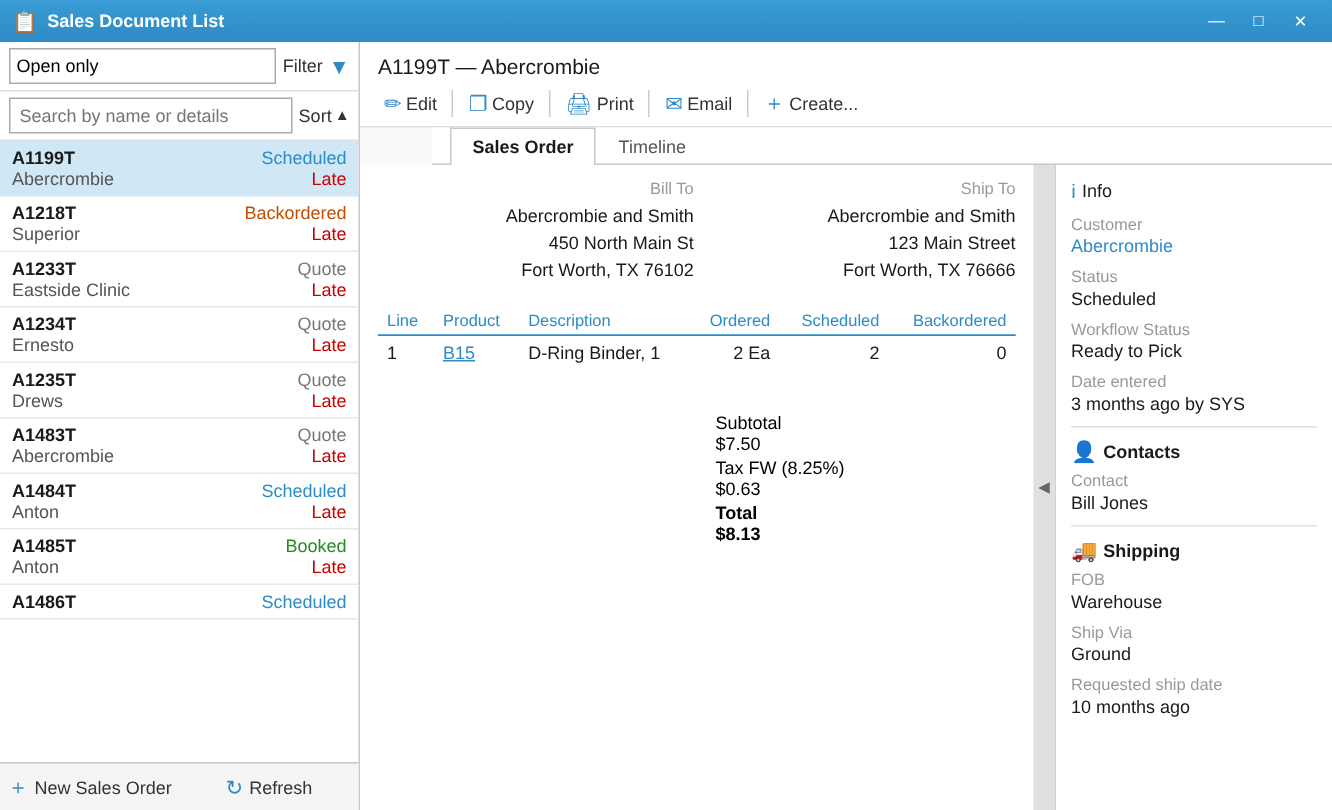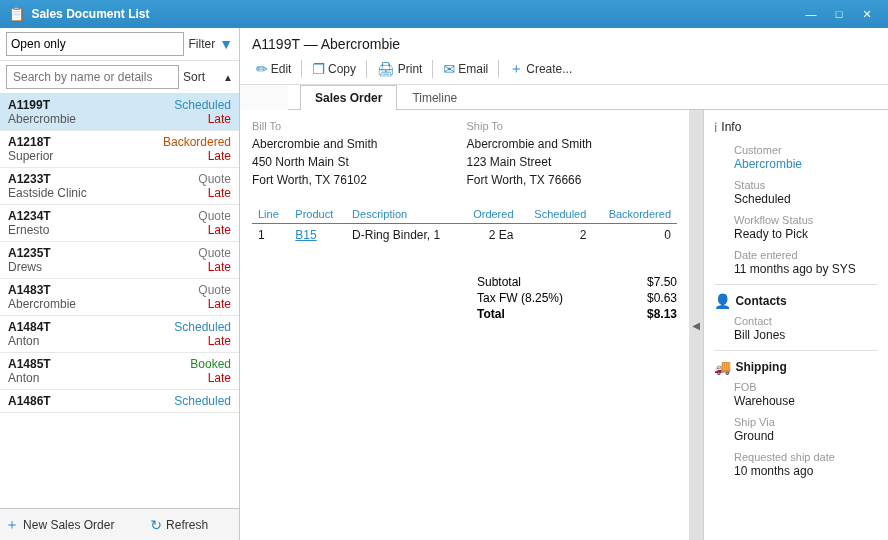--- a/index.html
+++ b/index.html
@@ -36,21 +36,21 @@
       padding: 0 4px; font-size: 12px; appearance: none;
     }
     .filter-label { font-size: 12px; color: #333; }
     .filter-icon { color: #2d8bc5; font-size: 14px; }
 
     .search-sort-row { display: flex; align-items: center; padding: 4px 6px; gap: 4px; border-bottom: 1px solid #e0e0e0; }
     .search-input {
       flex: 1; height: 24px; border: 1px solid #ababab; padding: 0 6px;
       font-size: 12px; color: #999;
     }
-    .sort-btn { font-size: 12px; color: #333; background: none; border: none; cursor: pointer; display: flex; align-items: center; gap: 18px; }
+    .sort-btn { font-size: 12px; color: #333; background: none; border: none; cursor: pointer; display: flex; align-items: center; gap: 2px; }
     .sort-arrow { font-size: 10px; }
 
     
     .doc-list { flex: 1; overflow-y: auto; }
     .doc-list::-webkit-scrollbar { width: 12px; }
     .doc-list::-webkit-scrollbar-track { background: #f5f5f5; }
     .doc-list::-webkit-scrollbar-thumb { background: #c0c0c0; }
 
     .doc-item { padding: 4px 8px; border-bottom: 1px solid #e8e8e8; cursor: pointer; }
     .doc-item.selected { background: #d0e8f5; }
@@ -96,51 +96,51 @@
       color: #1a1a1a; font-weight: 600;
     }
 
     
     .content-area { flex: 1; display: flex; overflow: hidden; }
 
     
     .main-content { flex: 1; padding: 10px 12px; overflow-y: auto; background: white; }
 
     
-    .address-row { display: flex; gap: 4px; margin-bottom: 16px; }
+    .address-row { display: flex; gap: 4px; margin-bottom: 16px; text-align: right; }
     .address-block { flex: 1; }
     .address-label { color: #999; font-size: 11px; margin-bottom: 3px; }
     .address-text { color: #1a1a1a; line-height: 1.5; }
 
     
     .order-table { width: 100%; border-collapse: collapse; margin-bottom: 28px; }
     .order-table th {
       text-align: left; padding: 3px 6px; border-bottom: 1px solid #2d8bc5;
       color: #2d8bc5; font-weight: normal; font-size: 11px; cursor: pointer;
     }
     .order-table td { padding: 4px 6px; color: #1a1a1a; }
     .order-table td.product-link { color: #2d8bc5; cursor: pointer; text-decoration: underline; }
     .order-table .num { text-align: right; }
 
     
     .totals-section { margin-left: auto; width: 200px; }
-    .total-row { display: flex; justify-content: space-between; padding: 1px 0; }
+    .total-row { display: flex; justify-content: space-between; padding: 1px 0; flex-direction: column; }
     .total-row.grand { font-weight: 600; }
 
     
     .expand-handle {
       width: 14px; background: #e0e0e0; display: flex; align-items: center; justify-content: center;
       cursor: pointer; color: #666; font-size: 10px;
     }
 
     
     .info-panel { width: 185px; background: white; border-left: 1px solid #d0d0d0; overflow-y: auto; padding: 8px 10px; }
     .info-section-title { font-size: 14px; color: #1a1a1a; margin-bottom: 8px; display: flex; align-items: center; gap: 4px; }
     .info-section-title .info-icon { color: #2d8bc5; font-size: 13px; }
-    .info-field { margin-bottom: 8px; margin-left: 20px; }
+    .info-field { margin-bottom: 8px; }
     .info-field-label { color: #999; font-size: 11px; margin-bottom: 1px; }
     .info-field-value { color: #1a1a1a; font-size: 12px; }
     .info-field-value.link { color: #2d8bc5; cursor: pointer; }
     .info-divider { border: none; border-top: 1px solid #e0e0e0; margin: 8px 0; }
     .contacts-title { font-size: 13px; font-weight: 600; color: #1a1a1a; margin-bottom: 6px; display: flex; align-items: center; gap: 4px; }
     .shipping-title { font-size: 13px; font-weight: 600; color: #1a1a1a; margin-bottom: 6px; display: flex; align-items: center; gap: 4px; }
     .section-icon { color: #2d8bc5; font-size: 14px; }
   </style>
 </head>
 <body>
@@ -393,21 +393,21 @@
         <div class="info-field">
           <div class="info-field-label">Status</div>
           <div class="info-field-value">Scheduled</div>
         </div>
         <div class="info-field">
           <div class="info-field-label">Workflow Status</div>
           <div class="info-field-value">Ready to Pick</div>
         </div>
         <div class="info-field">
           <div class="info-field-label">Date entered</div>
-          <div class="info-field-value">11 months ago by SYS</div>
+          <div class="info-field-value">3 months ago by SYS</div>
         </div>
 
         <hr class="info-divider">
 
         <div class="contacts-title">
           <span class="section-icon">👤</span>
           <span>Contacts</span>
         </div>
         <div class="info-field">
           <div class="info-field-label">Contact</div>

